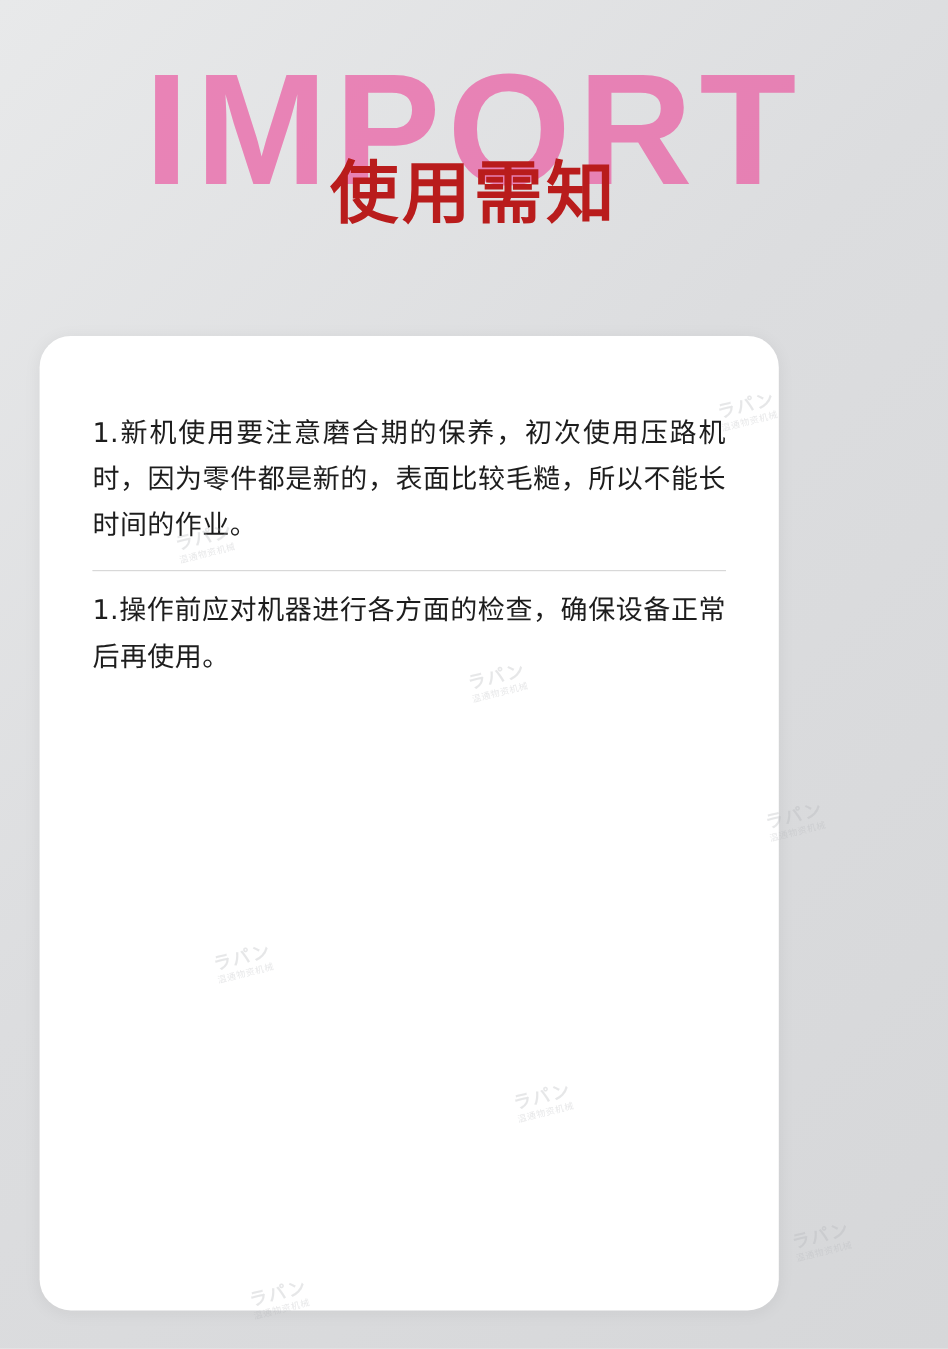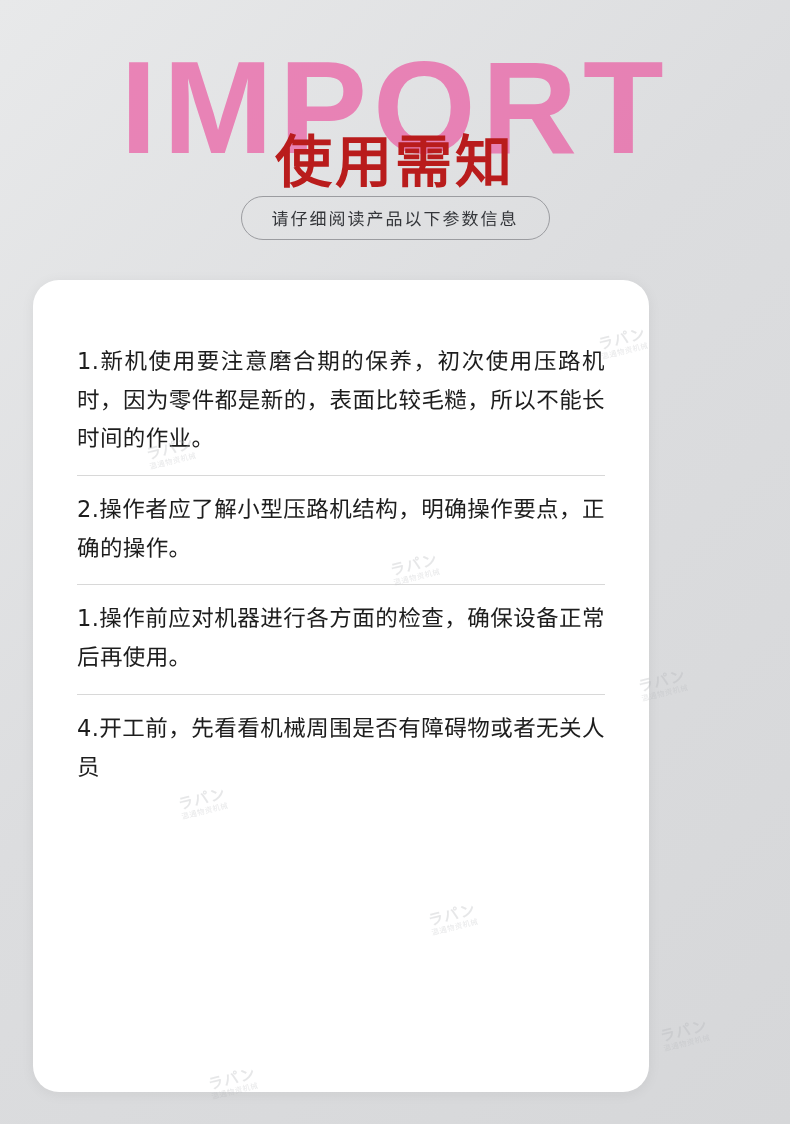--- a/index.html
+++ b/index.html
@@ -123,30 +123,25 @@
     line-height: 1.4;
     font-family: "DejaVu Sans", sans-serif;
   }
 </style>
 </head>
 <body>
 
 <div class="header">
   <div class="ghost-word">IMPORT</div>
   <h1 class="main-title">使用需知</h1>
-  <div class="subtitle-wrap">
-    <div class="subtitle">请仔细阅读产品以下参数信息</div>
-  </div>
 </div>
 
 <div class="card">
   <div class="item">1.新机使用要注意磨合期的保养，初次使用压路机时，因为零件都是新的，表面比较毛糙，所以不能长时间的作业。</div>
-  <div class="item">2.操作者应了解小型压路机结构，明确操作要点，正确的操作。</div>
   <div class="item">1.操作前应对机器进行各方面的检查，确保设备正常后再使用。</div>
-  <div class="item">4.开工前，先看看机械周围是否有障碍物或者无关人员</div>
 </div>
 
 <div class="wm" style="left:600px; top:330px;">
   <div class="wm-top">ラパン</div>
   <div class="wm-bot">温通物资机械</div>
 </div>
 <div class="wm" style="left:148px; top:440px;">
   <div class="wm-top">ラパン</div>
   <div class="wm-bot">温通物资机械</div>
 </div>

